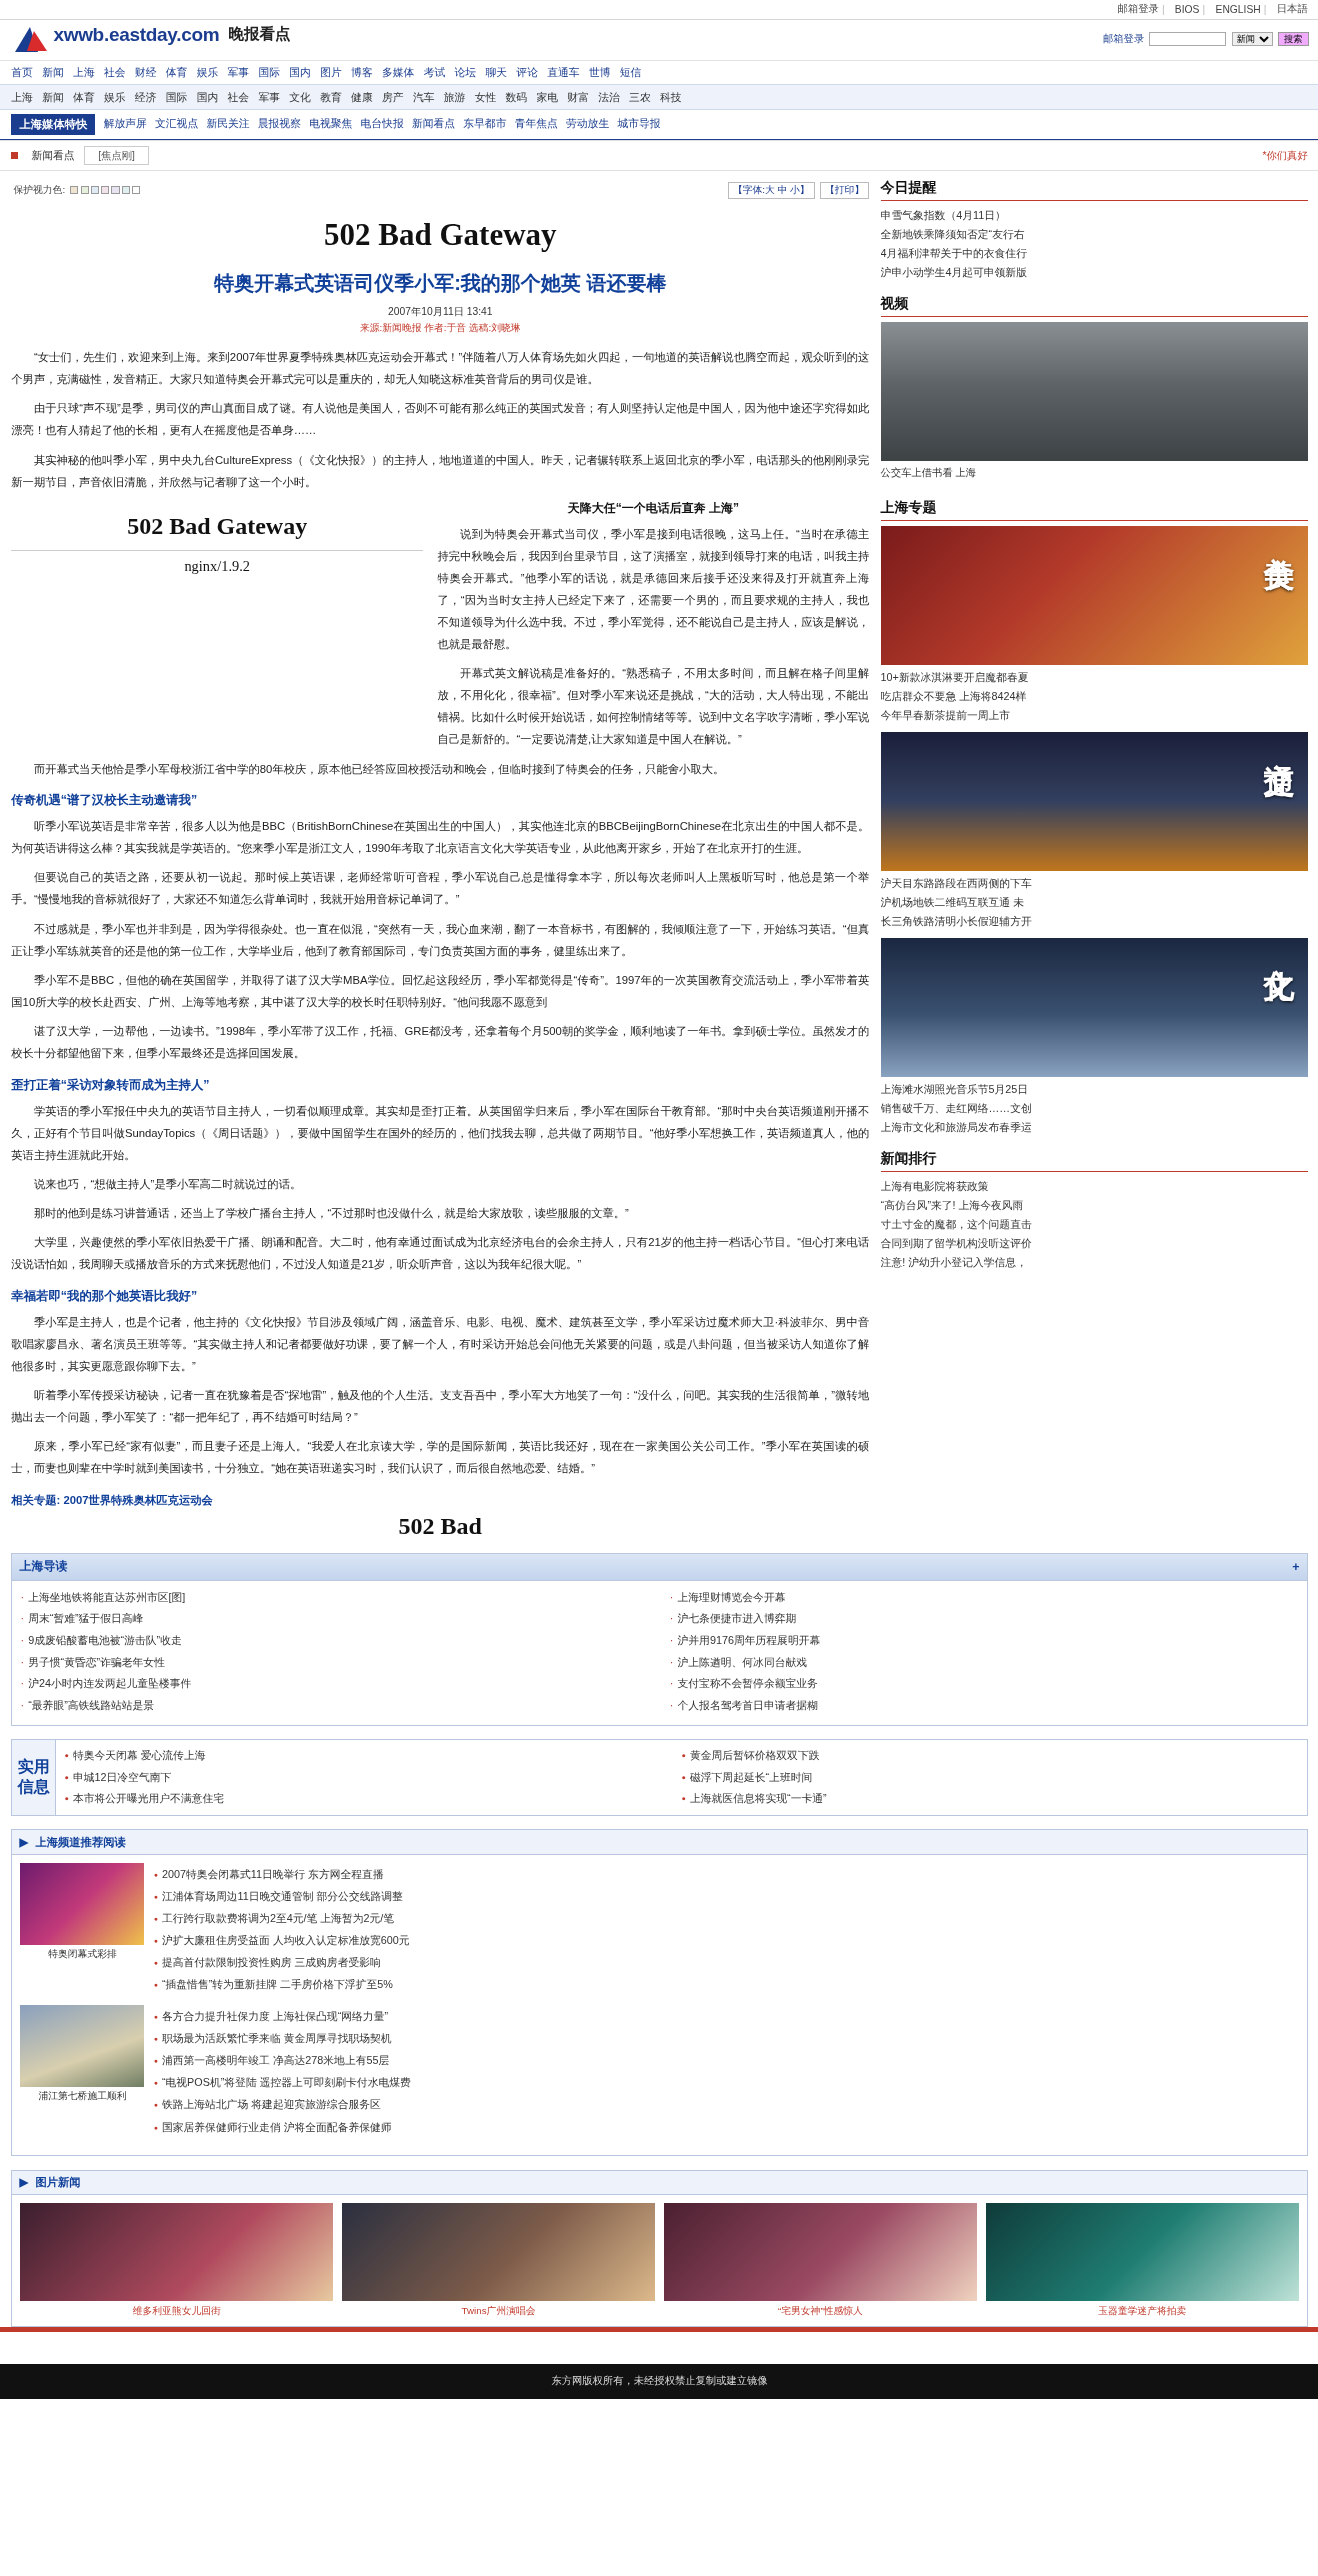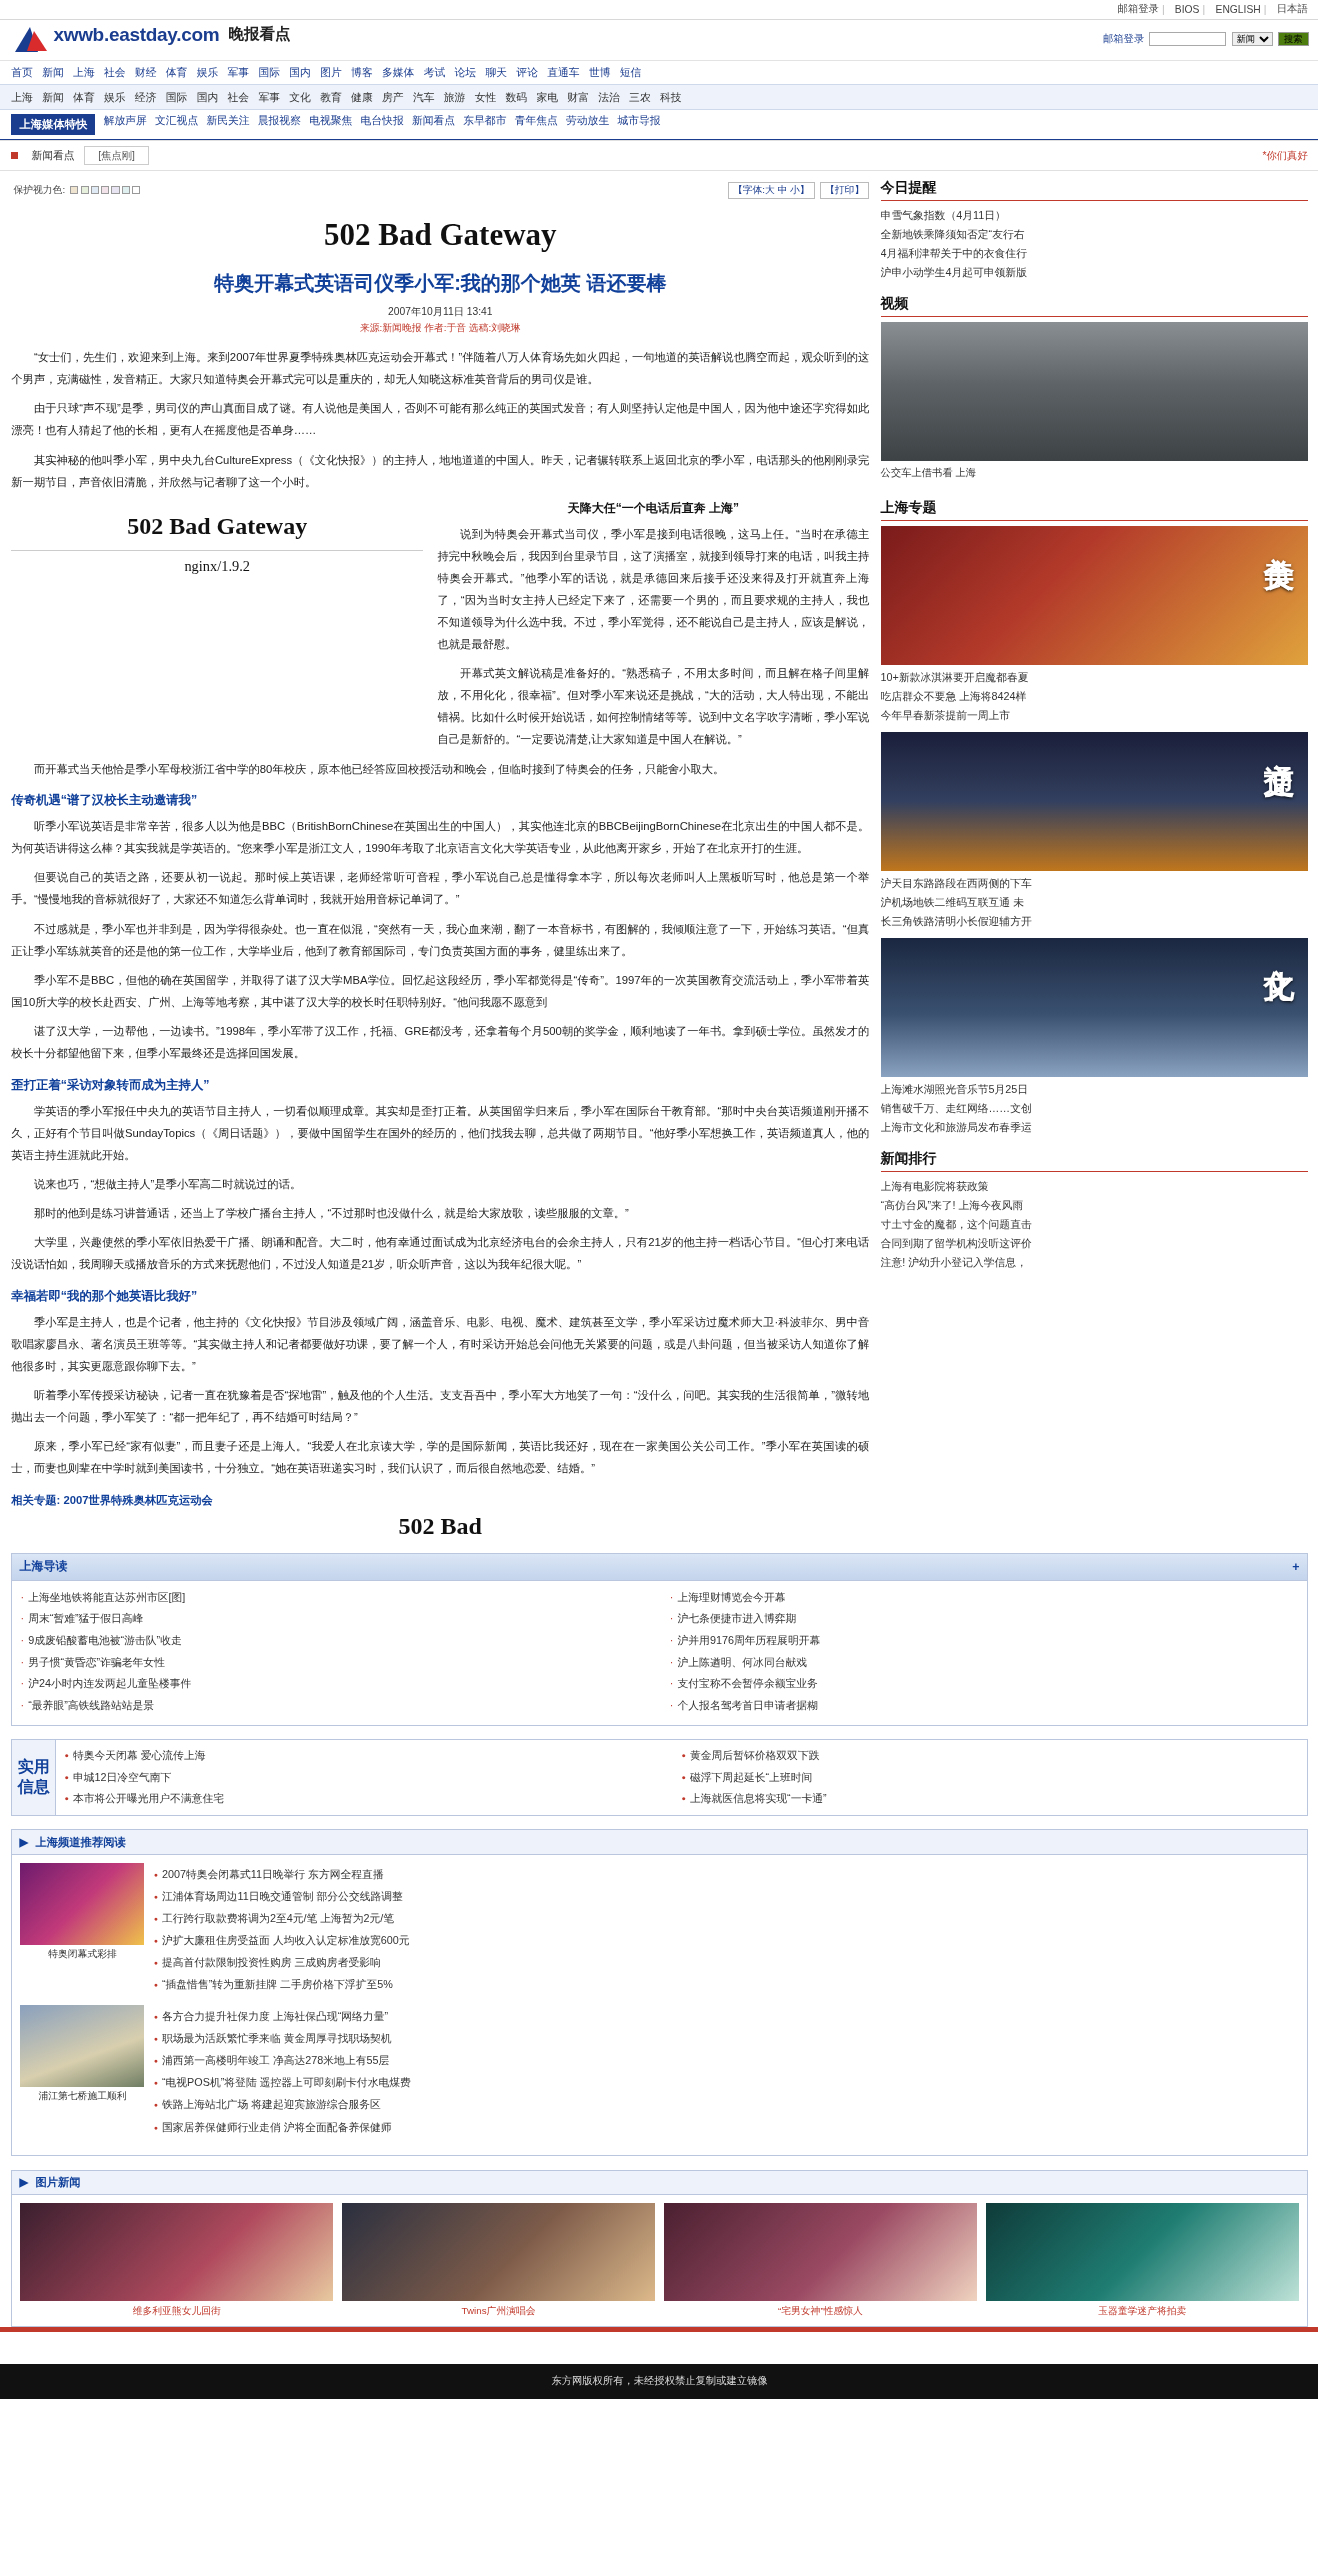--- a/index.html
+++ b/index.html
@@ -45,34 +45,34 @@
   .mast-sub { font-size: 15.5px; color: #222; font-weight: bold; margin-left: 9.3px; }
   .mast-right { margin-left:auto; display:flex; align-items:center; gap:5.2px; font-size:10.3px; color:#333;}
   .mast-right .mini { color:#1b3d8f; }
   .mast-right input.kw {
     width: 77px; height: 13.4px; font-size:9.3px; border:0.5px solid #a9a9a9; padding:0 2.1px;
   }
   .mast-right select {
     height: 14.4px; font-size: 9.3px; border:0.5px solid #a9a9a9;
   }
   .mast-right .btn {
-    height: 14.4px; font-size: 9.3px; border:0.5px solid #999; background:#4d7c0f; padding:0 5.2px;
+    height: 14.4px; font-size: 9.3px; border:0.5px solid #999; background:#f0abfc; padding:0 5.2px;
     line-height: 13.4px;
   }
 
   
   .navrow {
     font-size: 10.8px; color:#1b3d8f; padding: 3.6px 11.3px; line-height:1.5;
   }
   .navrow.blue { background:#eef3fb; border-top:0.5px solid #cfd9ec; border-bottom:0.5px solid #cfd9ec;}
   .navrow a { color:#1b3d8f; text-decoration:none; margin-right:9.3px; white-space:nowrap;}
   .navrow.r2 a { color:#333; }
 
   .navrow3 {
-    display:flex; padding: 4.1px 11.3px; gap: 8.2px;
+    display:flex; align-items:center; padding: 4.1px 11.3px; gap: 8.2px;
     border-bottom: 1px solid #1b3d8f; font-size:10.8px;
   }
   .tab-main {
     background:#1b3d8f; color:#fff; font-weight:bold; padding:3.1px 8.2px; font-size:11.3px;
   }
   .navrow3 a { color:#1b3d8f; text-decoration:none; }
 
   .crumbbar {
     display:flex; align-items:center; gap:9.3px; padding: 5.2px 11.3px;
     border-top: 0.5px solid #e0e0e0; border-bottom:0.5px solid #e0e0e0;

